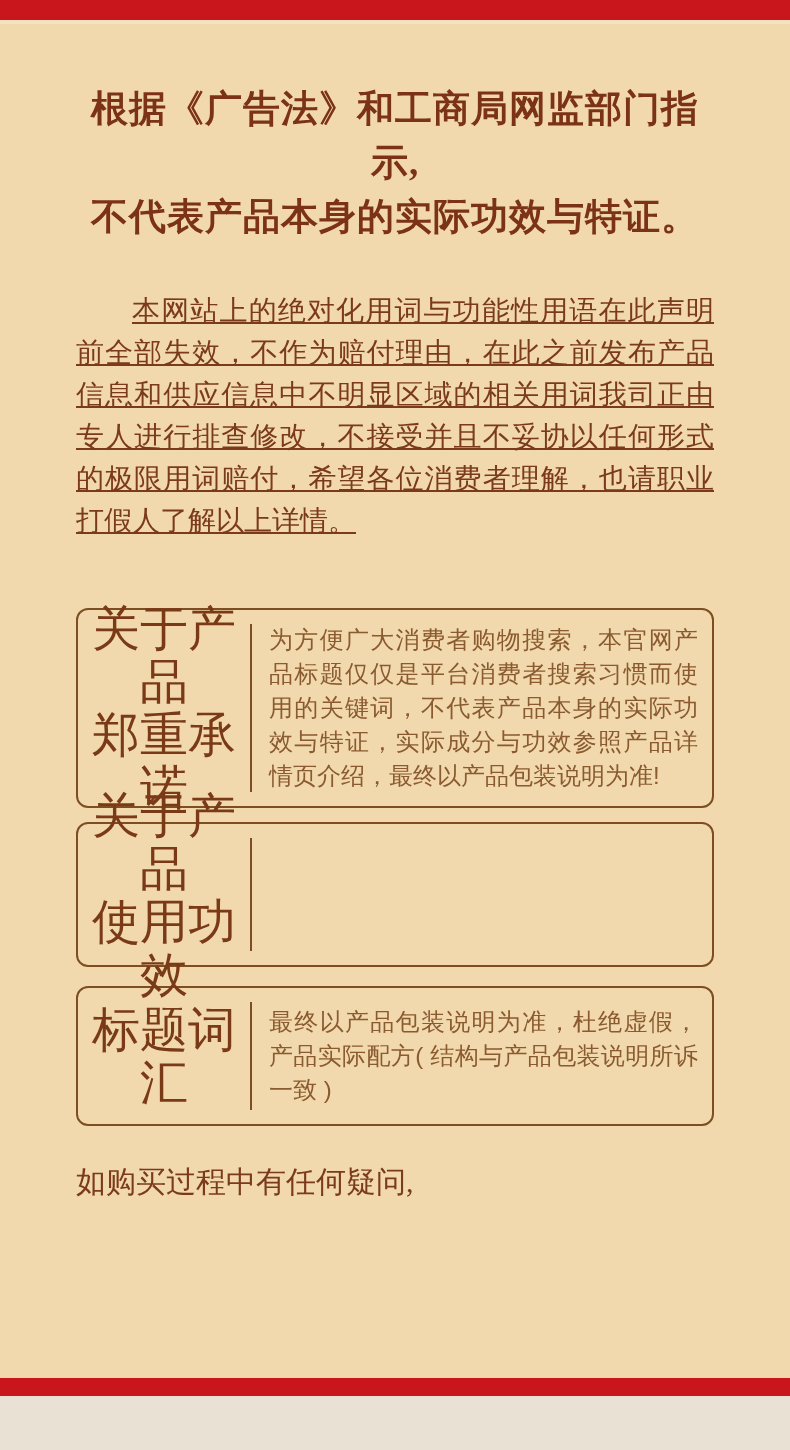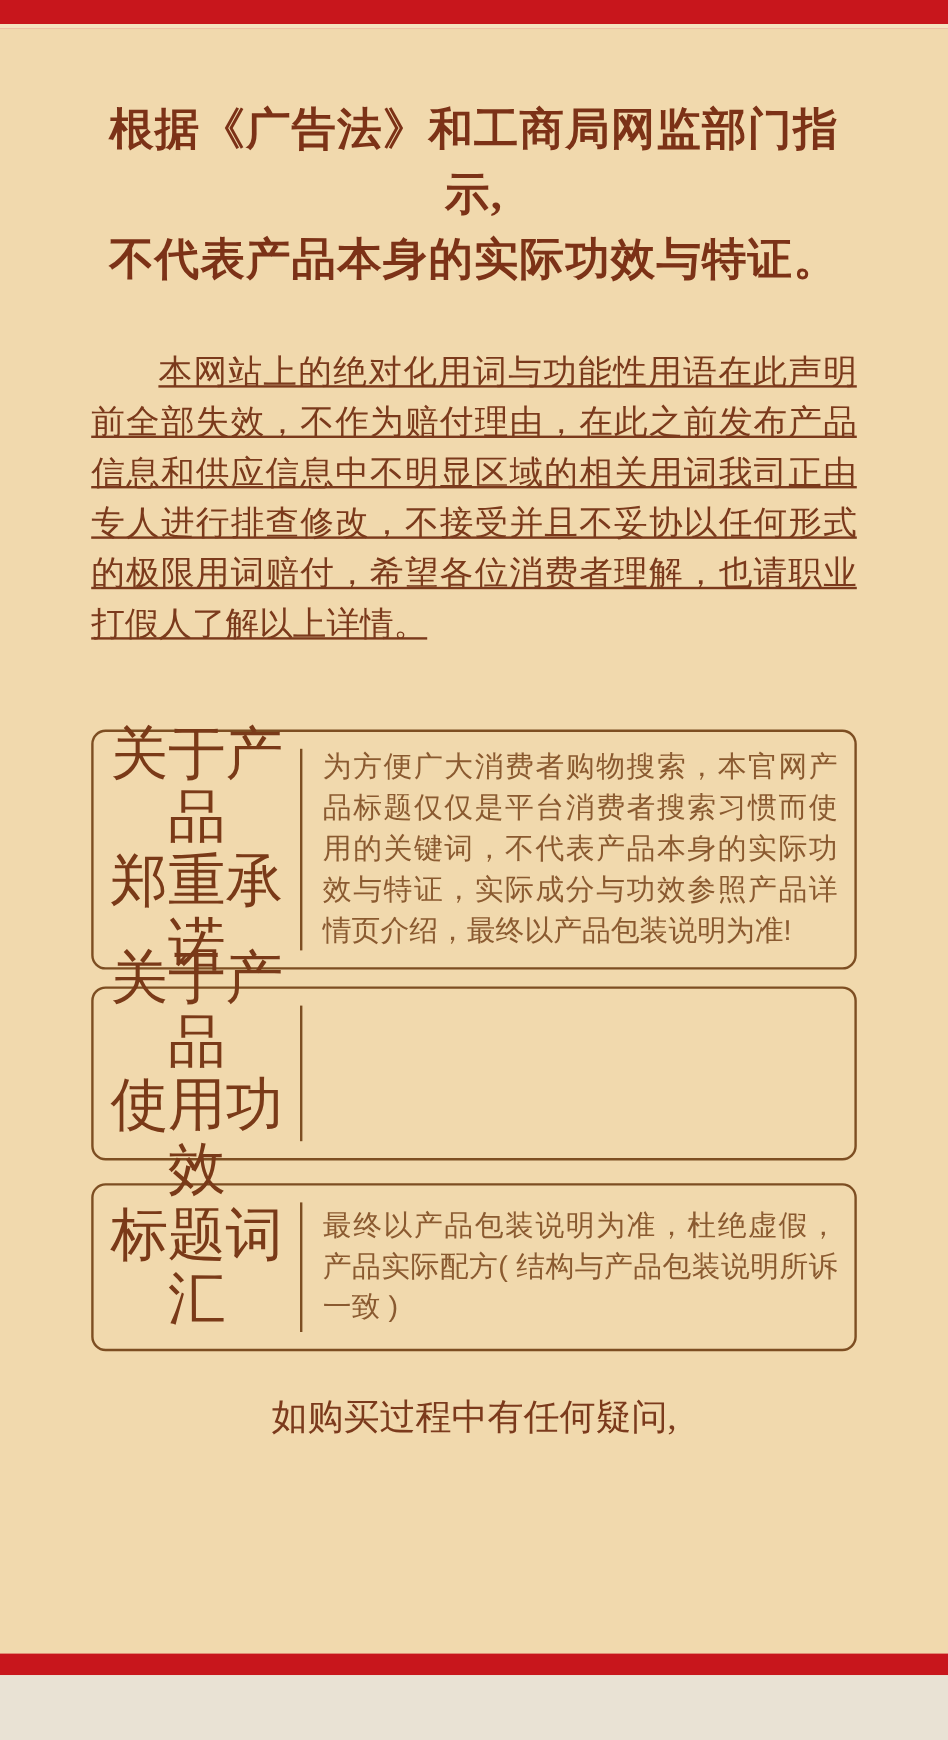--- a/index.html
+++ b/index.html
@@ -75,21 +75,20 @@
   }
   .box-text {
     font-family: "Liberation Sans", "DejaVu Sans", sans-serif;
     font-size: 24px;
     line-height: 34px;
     color: #8a5a30;
     text-align: justify;
   }
   .footer {
     margin-top: 34px;
-    text-align: center;
     font-size: 30px;
     line-height: 44px;
     color: #7b3a1c;
   }
   .footer div { display: block; }
 </style>
 </head>
 <body>
 
 <div class="page">

